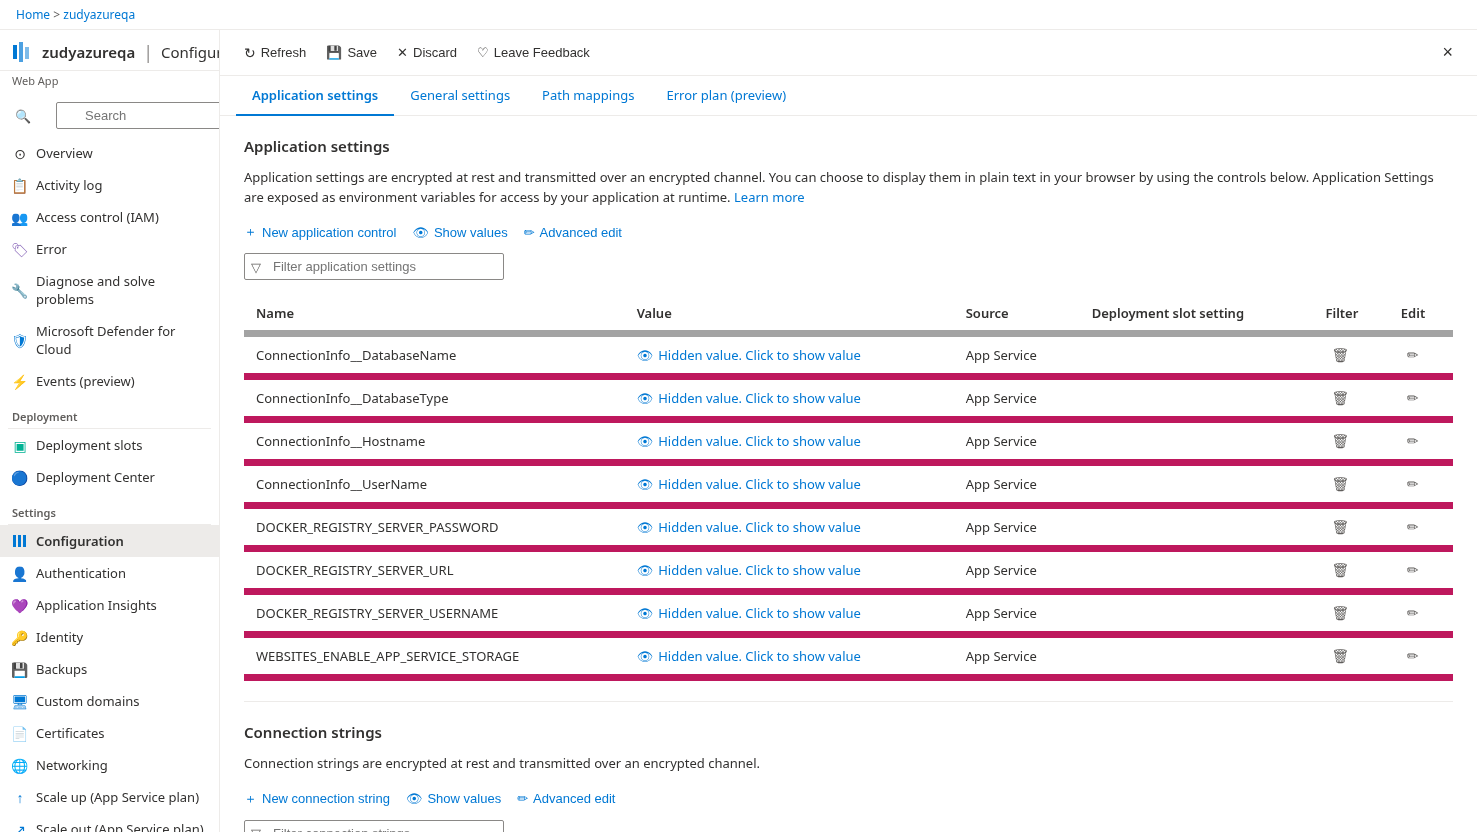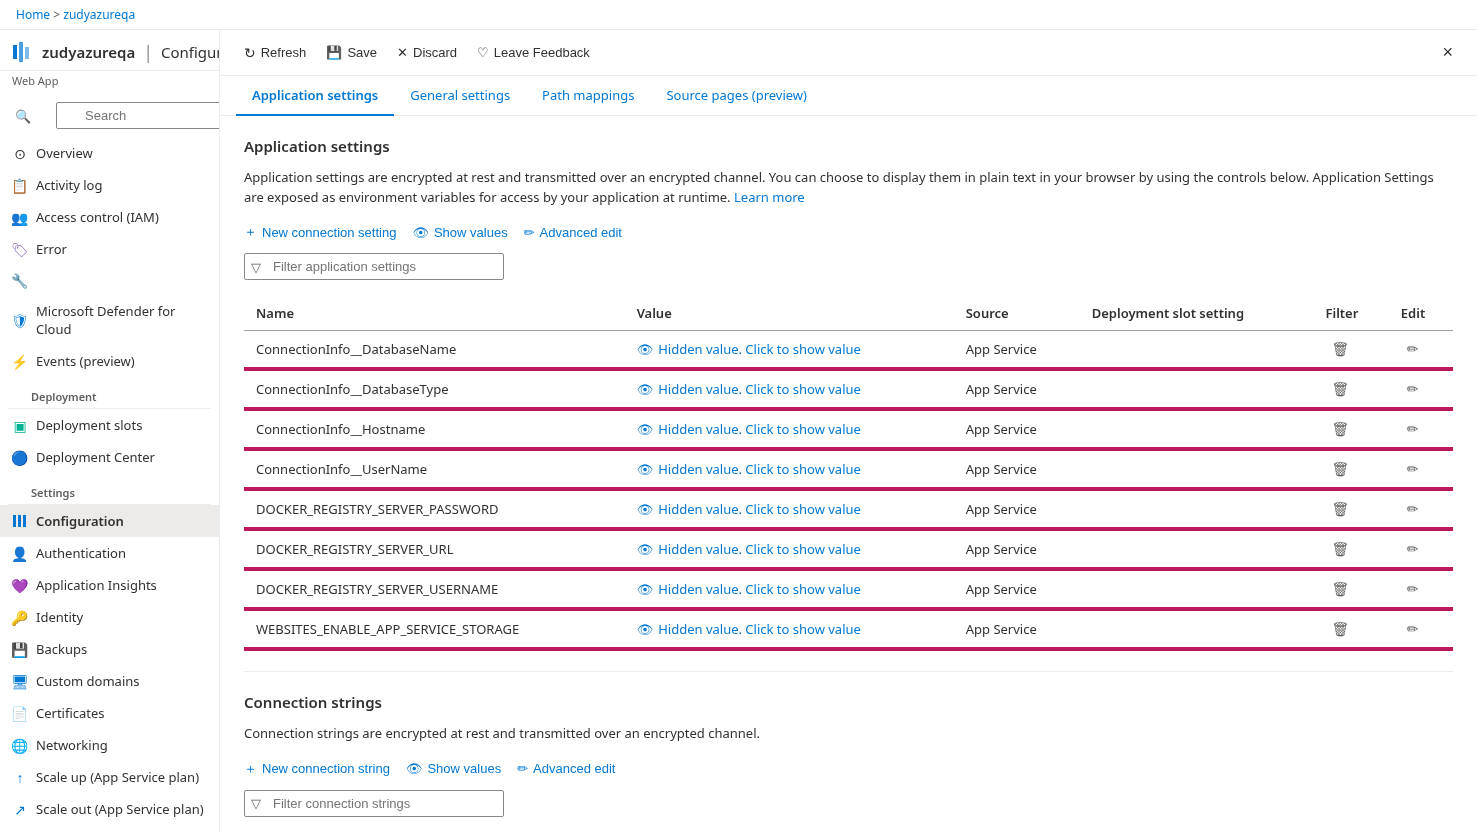--- a/index.html
+++ b/index.html
@@ -17,21 +17,21 @@
     .sidebar-logo { display: flex; align-items: center; gap: 8px; }
 
     .search-box { margin: 8px 8px; position: relative; }
     .search-box input { width: 100%; border: 1px solid #8a8886; border-radius: 2px; padding: 5px 8px 5px 28px; font-size: 13px; color: #323130; outline: none; margin-left: 48px; }
     .search-box .search-icon-inner { position: absolute; left: 7px; top: 50%; transform: translateY(-50%); color: #605e5c; font-size: 13px; }
 
     .sidebar-nav { flex: 1; overflow-y: auto; }
     .nav-item { display: flex; align-items: center; gap: 8px; padding: 7px 12px; cursor: pointer; color: #323130; font-size: 13px; text-decoration: none; }
     .nav-item.active { background: #edebe9; font-weight: 600; }
     .nav-item .icon { width: 16px; height: 16px; display: flex; align-items: center; justify-content: center; font-size: 14px; flex-shrink: 0; }
-    .nav-section-label { font-size: 11px; font-weight: 600; color: #605e5c; padding: 12px 12px 4px; text-transform: none; margin-left: 19px; }
+    .nav-section-label { font-size: 11px; font-weight: 600; color: #605e5c; padding: 12px 12px 4px; text-transform: none; }
 
     
     .content-area { flex: 1; display: flex; flex-direction: column; overflow: hidden; }
 
     .toolbar { display: flex; align-items: center; gap: 4px; padding: 8px 16px; border-bottom: 1px solid #edebe9; background: #fff; }
     .toolbar-btn { display: flex; align-items: center; gap: 5px; background: none; border: none; cursor: pointer; color: #323130; font-size: 13px; padding: 5px 8px; border-radius: 2px; }
     .close-btn { margin-left: auto; background: none; border: none; cursor: pointer; font-size: 18px; color: #323130; padding: 4px 8px; }
 
     .tab-bar { display: flex; padding: 0 16px; border-bottom: 1px solid #edebe9; background: #fff; }
     .tab { padding: 10px 16px; cursor: pointer; font-size: 13px; color: #0078d4; border-bottom: 2px solid transparent; margin-bottom: -1px; }
@@ -44,22 +44,22 @@
     .section-desc a { color: #0078d4; text-decoration: none; }
 
     .action-row { display: flex; align-items: center; gap: 16px; margin-bottom: 12px; }
     .action-btn { display: flex; align-items: center; gap: 5px; background: none; border: none; cursor: pointer; color: #0078d4; font-size: 13px; padding: 0; }
 
     .filter-box { position: relative; margin-bottom: 16px; }
     .filter-box input { border: 1px solid #8a8886; border-radius: 2px; padding: 5px 8px 5px 28px; font-size: 13px; width: 260px; outline: none; }
     .filter-box .filter-icon { position: absolute; left: 7px; top: 50%; transform: translateY(-50%); color: #605e5c; font-size: 13px; }
 
     .data-table { width: 100%; border-collapse: collapse; }
-    .data-table th { text-align: left; font-weight: 600; font-size: 13px; padding: 8px 12px; border-bottom: 1px solid #a3a3a3; color: #323130; }
-    .data-table td { padding: 8px 12px; border-bottom: 4px solid #be185d; font-size: 13px; vertical-align: middle; }
+    .data-table th { text-align: left; font-weight: 600; font-size: 13px; padding: 8px 12px; border-bottom: 7px solid #a3a3a3; color: #323130; }
+    .data-table td { padding: 8px 12px; border-bottom: 7px solid #be185d; font-size: 13px; vertical-align: middle; }
     .hidden-value { color: #0078d4; cursor: pointer; display: flex; align-items: center; gap: 5px; }
     .icon-btn { background: none; border: none; cursor: pointer; color: #605e5c; font-size: 14px; padding: 2px 6px; }
 
     .divider { border: none; border-top: 1px solid #edebe9; margin: 20px 0; }
 
     
     ::-webkit-scrollbar { width: 6px; height: 6px; }
     ::-webkit-scrollbar-track { background: #f3f2f1; }
     ::-webkit-scrollbar-thumb { background: #c8c6c4; border-radius: 3px; }
   </style>
@@ -108,20 +108,21 @@
       <div class="nav-item">
         <span class="icon" style="color:#0078d4;">👥</span>
         <span>Access control (IAM)</span>
       </div>
       <div class="nav-item">
         <span class="icon" style="color:#8764b8;">🏷</span>
         <span>Error</span>
       </div>
       <div class="nav-item">
         <span class="icon" style="color:#0078d4;">🔧</span>
+        <span>Diagnose and solve problems</span>
       </div>
       <div class="nav-item">
         <span class="icon" style="color:#0078d4;">🛡</span>
         <span>Microsoft Defender for Cloud</span>
       </div>
       <div class="nav-item">
         <span class="icon" style="color:#f2c811;">⚡</span>
         <span>Events (preview)</span>
       </div>
 
@@ -209,36 +210,36 @@
         <span style="font-size:13px;">♡</span>
         <span>Leave Feedback</span>
       </button>
       <button class="close-btn">×</button>
     </div>
 
     <div class="tab-bar">
       <div class="tab active">Application settings</div>
       <div class="tab">General settings</div>
       <div class="tab">Path mappings</div>
-      <div class="tab">Source pages (preview)</div>
+      <div class="tab">Error plan (preview)</div>
     </div>
 
     <div class="page-content">
 
       <div>
         <div class="section-title">Application settings</div>
         <p class="section-desc">
           <span>Application settings are encrypted at rest and transmitted over an encrypted channel. You can choose to display them in plain text in your browser by using the controls below. Application Settings are exposed as environment variables for access by your application at runtime.</span>
           <a href="#">Learn more</a>
         </p>
 
         <div class="action-row">
           <button class="action-btn">
             <span>＋</span>
-            <span>New connection setting</span>
+            <span>New application control</span>
           </button>
           <button class="action-btn">
             <span>👁</span>
             <span>Show values</span>
           </button>
           <button class="action-btn">
             <span>✏</span>
             <span>Advanced edit</span>
           </button>
         </div>

